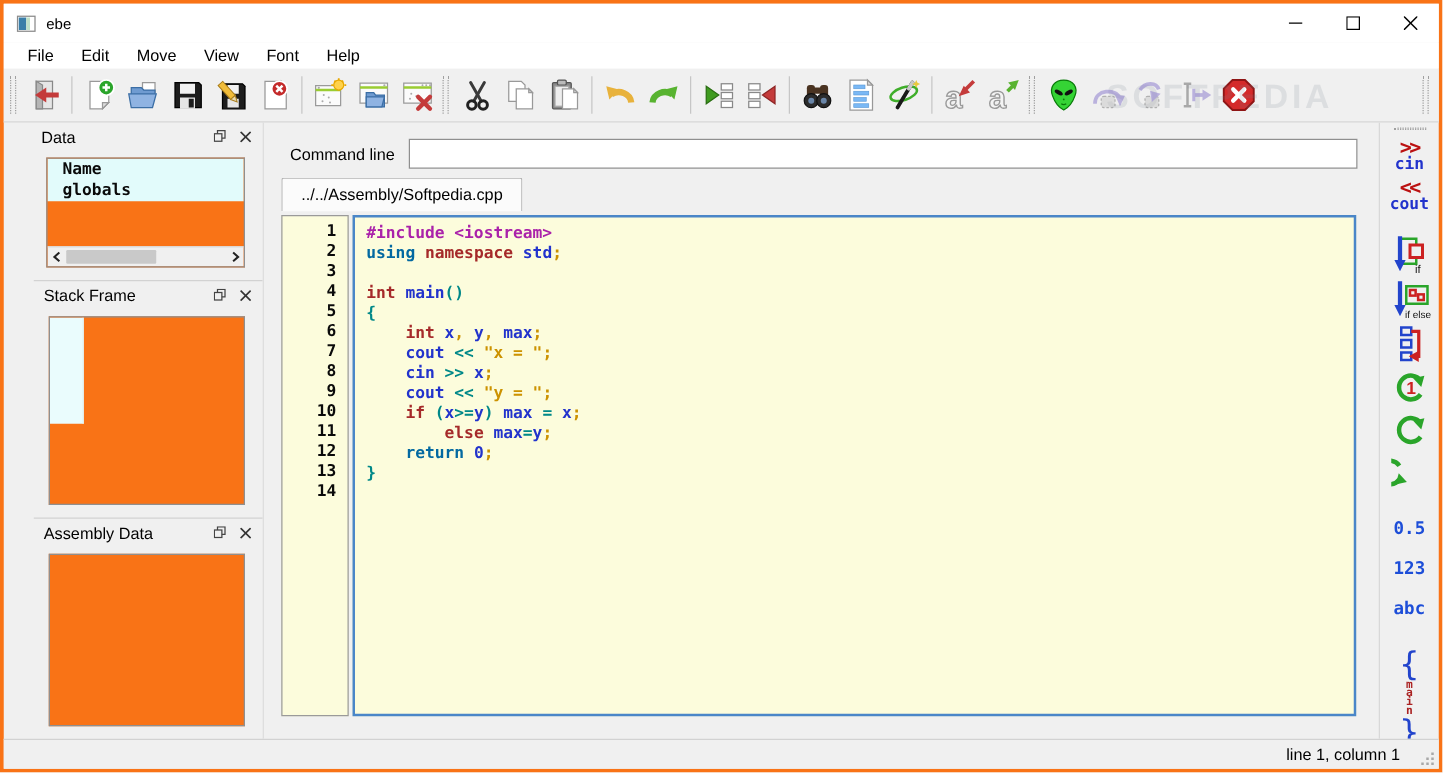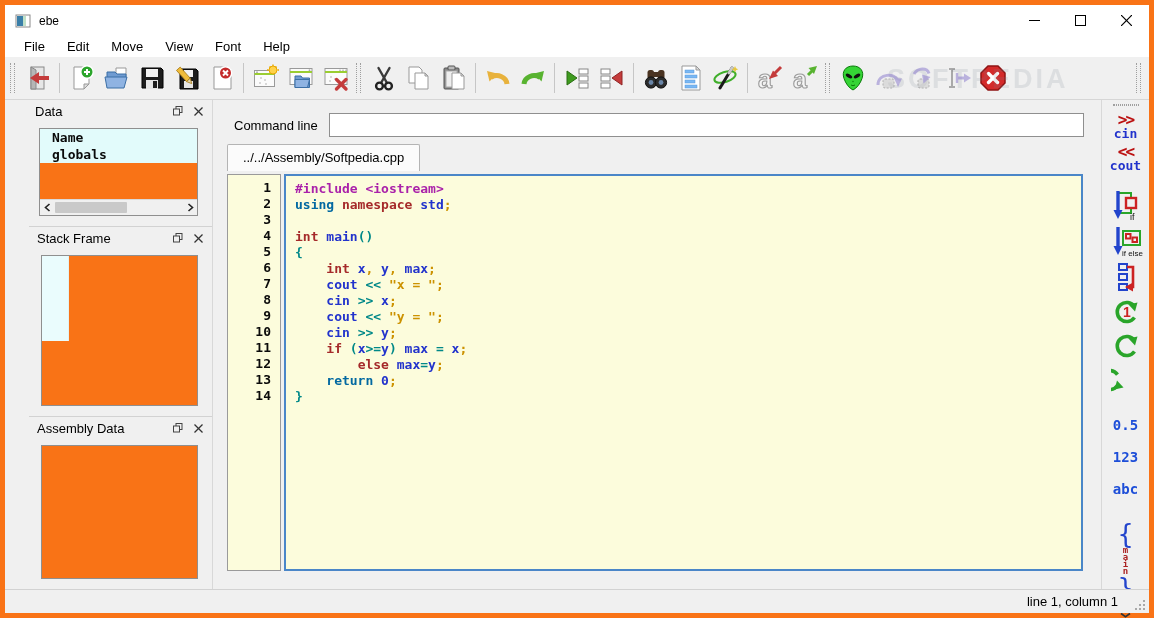--- a/index.html
+++ b/index.html
@@ -1,17 +1,17 @@
 <!DOCTYPE html>
 <html><head>
 <meta charset="utf-8">
 <style>
   html,body{margin:0;padding:0;background:#fff;}
   body{width:1154px;height:618px;overflow:hidden;font-family:"Liberation Sans",sans-serif;-webkit-font-smoothing:antialiased;}
-  .window{width:1154px;height:618px;box-sizing:border-box;border:5px solid #f97316;display:flex;flex-direction:column;background:#f0f0f0;position:relative;}
+  .window{width:1154px;height:618px;box-sizing:border-box;border:3px solid #f97316;display:flex;flex-direction:column;background:#f0f0f0;position:relative;}
 
   
   .titlebar{height:31px;background:#ffffff;display:flex;align-items:center;flex:0 0 auto;}
   .app-icon{margin-left:10px;width:16px;height:16px;}
   .win-title{margin-left:8px;font-size:12px;color:#000;}
   .win-btns{margin-left:auto;display:flex;height:100%;}
   .win-btn{width:46px;height:100%;display:flex;align-items:center;justify-content:center;}
 
   
   .menubar{height:21px;background:#ffffff;display:flex;align-items:center;padding-left:8px;flex:0 0 auto;}
@@ -511,21 +511,20 @@
         <div class="codepane" style="background: rgb(252, 252, 220); border-color: rgb(74, 134, 200);">
             <div class="code-line"><span style="color: rgb(170, 34, 170);">#include &lt;iostream&gt;</span></div>
             <div class="code-line"><span style="color: #0369a1;">using</span><span> </span><span style="color: rgb(165, 42, 42);">namespace</span><span> </span><span style="color: rgb(34, 51, 204);">std</span><span style="color: rgb(204, 146, 0);">;</span></div>
             <div class="code-line">&nbsp;</div>
             <div class="code-line"><span style="color: rgb(165, 42, 42);">int</span><span> </span><span style="color: rgb(34, 51, 204);">main</span><span style="color: rgb(0, 136, 136);">()</span></div>
             <div class="code-line"><span style="color: rgb(0, 136, 136);">{</span></div>
             <div class="code-line"><span>    </span><span style="color: rgb(165, 42, 42);">int</span><span> </span><span style="color: rgb(34, 51, 204);">x</span><span style="color: rgb(204, 146, 0);">,</span><span> </span><span style="color: rgb(34, 51, 204);">y</span><span style="color: rgb(204, 146, 0);">,</span><span> </span><span style="color: rgb(34, 51, 204);">max</span><span style="color: rgb(204, 146, 0);">;</span></div>
             <div class="code-line"><span>    </span><span style="color: rgb(34, 51, 204);">cout</span><span> </span><span style="color: rgb(0, 136, 136);">&lt;&lt;</span><span> </span><span style="color: rgb(204, 146, 0);">"x = "</span><span style="color: rgb(204, 146, 0);">;</span></div>
             <div class="code-line"><span>    </span><span style="color: rgb(34, 51, 204);">cin</span><span> </span><span style="color: rgb(0, 136, 136);">&gt;&gt;</span><span> </span><span style="color: rgb(34, 51, 204);">x</span><span style="color: rgb(204, 146, 0);">;</span></div>
             <div class="code-line"><span>    </span><span style="color: rgb(34, 51, 204);">cout</span><span> </span><span style="color: rgb(0, 136, 136);">&lt;&lt;</span><span> </span><span style="color: rgb(204, 146, 0);">"y = "</span><span style="color: rgb(204, 146, 0);">;</span></div>
-            <div class="code-line"><span>    </span><span style="color: rgb(34, 51, 204);">cin</span><span> </span><span style="color: rgb(0, 136, 136);">&gt;&gt;</span><span> </span><span style="color: rgb(34, 51, 204);">y</span><span style="color: rgb(204, 146, 0);">;</span></div>
             <div class="code-line"><span>    </span><span style="color: rgb(165, 42, 42);">if</span><span> </span><span style="color: rgb(0, 136, 136);">(</span><span style="color: rgb(34, 51, 204);">x</span><span style="color: rgb(0, 136, 136);">&gt;=</span><span style="color: rgb(34, 51, 204);">y</span><span style="color: rgb(0, 136, 136);">)</span><span> </span><span style="color: rgb(34, 51, 204);">max</span><span> </span><span style="color: rgb(0, 136, 136);">=</span><span> </span><span style="color: rgb(34, 51, 204);">x</span><span style="color: rgb(204, 146, 0);">;</span></div>
             <div class="code-line"><span>        </span><span style="color: rgb(165, 42, 42);">else</span><span> </span><span style="color: rgb(34, 51, 204);">max</span><span style="color: rgb(0, 136, 136);">=</span><span style="color: rgb(34, 51, 204);">y</span><span style="color: rgb(204, 146, 0);">;</span></div>
             <div class="code-line"><span>    </span><span style="color: #0369a1;">return</span><span> </span><span style="color: rgb(34, 51, 204);">0</span><span style="color: rgb(204, 146, 0);">;</span></div>
             <div class="code-line"><span style="color: rgb(0, 136, 136);">}</span></div>
           </div>
       </div>
     </div>
 
     <div class="right-toolbar">
       <div class="rt-handle"></div>

